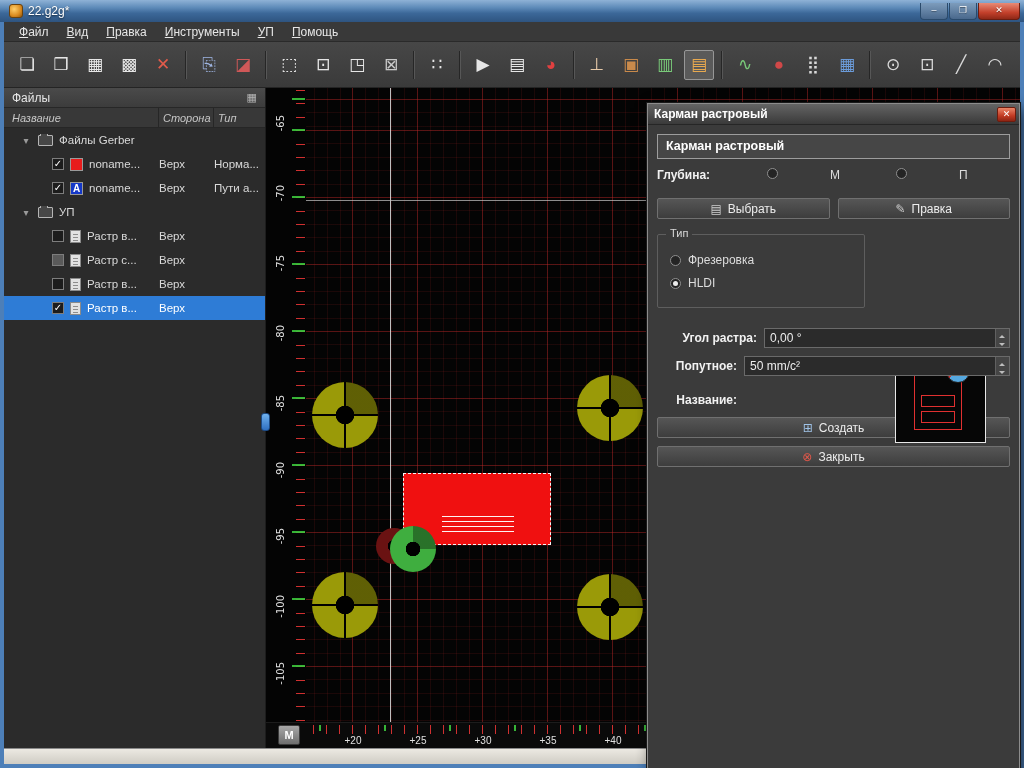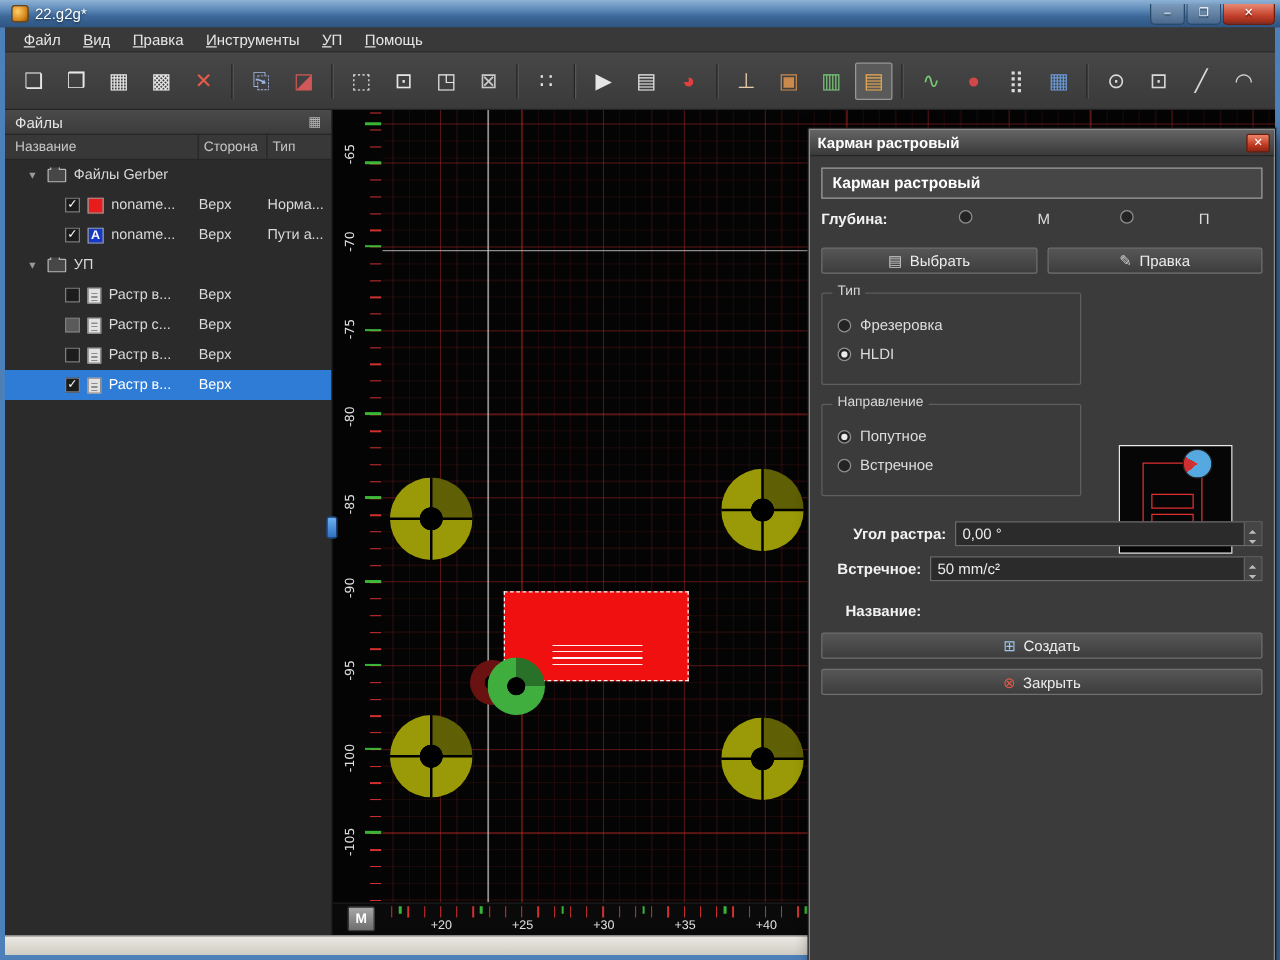--- a/index.html
+++ b/index.html
@@ -38,21 +38,21 @@
   
   .main { position:absolute; left:0; top:88px; width:1016px; height:660px; display:flex; }
 
   
   .left-panel { width:262px; height:100%; background:#2b2b2b; border-right:1px solid #1d1d1d; position:relative; }
   .panel-header { height:20px; background:linear-gradient(#4a4a4a,#3c3c3c); border-bottom:1px solid #272727;
                   color:#e6e6e6; font-size:12px; display:flex; align-items:center; padding:0 8px; }
   .panel-menu-ic { margin-left:auto; color:#b5b5b5; font-size:11px; }
   .tree-colhead { height:20px; background:#383838; border-bottom:1px solid #262626; display:flex;
                   color:#c6c6c6; font-size:11px; align-items:center; }
-  .tree-colhead .c { padding:0 4px; border-right:1px solid #262626; height:100%; display:flex; align-items:center; }
+  .tree-colhead .c { padding:0 4px; border-right:1px solid #262626; height:100%; display:flex; align-items:center;font-style:italic; }
   .c-name { flex:1; padding-left:8px !important; }
   .c-side { width:55px; } .c-type { width:51px; border-right:none !important; }
   .trow { height:24px; display:flex; align-items:center; color:#d9d9d9; font-size:11.5px; }
   .trow .c-name { display:flex; align-items:center; gap:6px; overflow:hidden; white-space:nowrap; }
   .grp-arrow { color:#9a9a9a; font-size:10px; width:12px; text-align:center; }
   .folder { width:15px; height:11px; background:#474747; border:1px solid #b5b5b5; border-radius:1px; position:relative; flex:none; }
   .folder::before { content:""; position:absolute; top:-4px; left:1px; width:6px; height:3px;
                     background:#474747; border:1px solid #b5b5b5; border-bottom:none; }
   .indent1 { padding-left:8px; } .indent2 { padding-left:40px; }
   .cb { width:12px; height:12px; flex:none; background:#1c1c1c; border:1px solid #7d7d7d;
@@ -413,46 +413,35 @@
 
 
       <div class="preview">
         <div class="pv-rect">
           <span class="pv-bar" style="top:24px;"></span>
           <span class="pv-bar" style="top:40px;"></span>
         </div>
         <div class="pv-circle"></div>
       </div>
 
-      <div class="group">
-        <span class="glabel">Направление</span>
-        <div class="gopt">
-          <span class="radio sel"></span>
-          <span>Попутное</span>
-        </div>
-        <div class="gopt">
-          <span class="radio"></span>
-          <span>Встречное</span>
-        </div>
-      </div>
 
       <div class="frow" style="margin-top:20px;margin-left:20px;">
         <span class="flabel">Угол растра:</span>
         <span class="dfield">
           <span>0,00 °</span>
           <span class="spin">
               <span class="s up"></span>
               <span class="s dn"></span>
             </span>
         </span>
       </div>
 
 
       <div class="frow">
-        <span class="flabel">Встречное:</span>
+        <span class="flabel">Попутное:</span>
         <span class="dfield">
           <span>50 mm/c²</span>
           <span class="spin">
               <span class="s up"></span>
               <span class="s dn"></span>
             </span>
         </span>
       </div>
 
       <div class="frow" style="margin-top:17px;">

